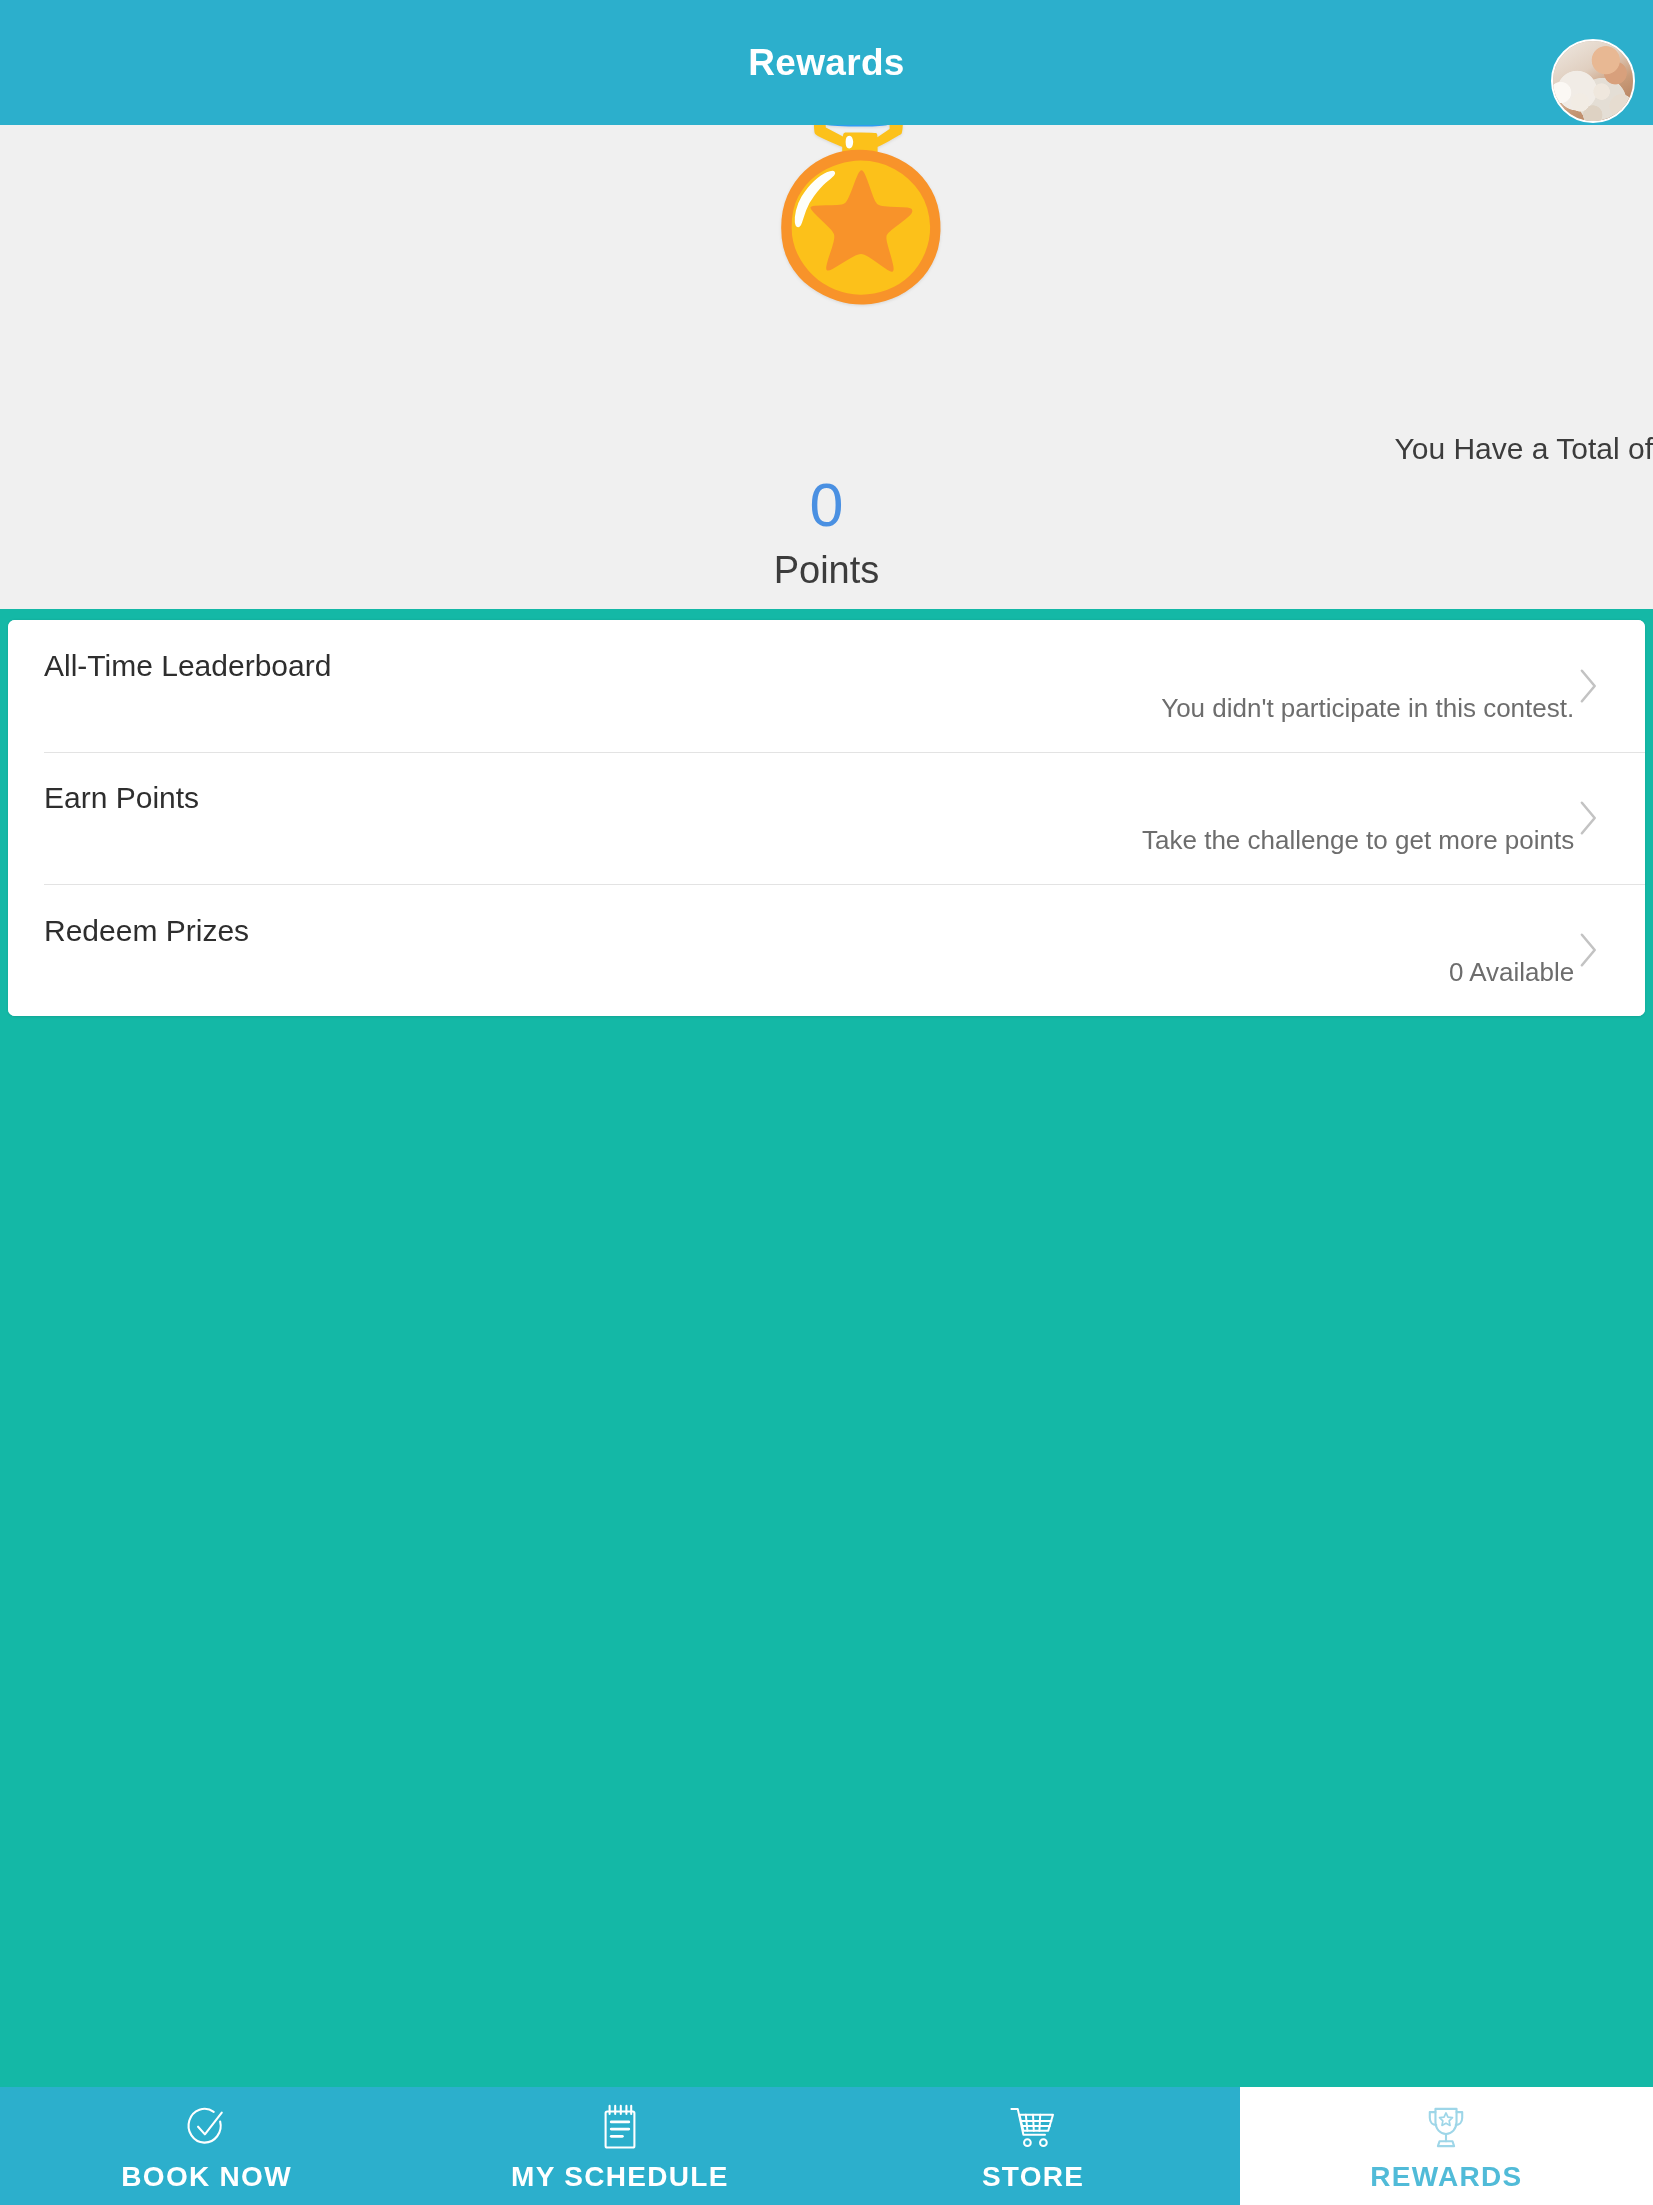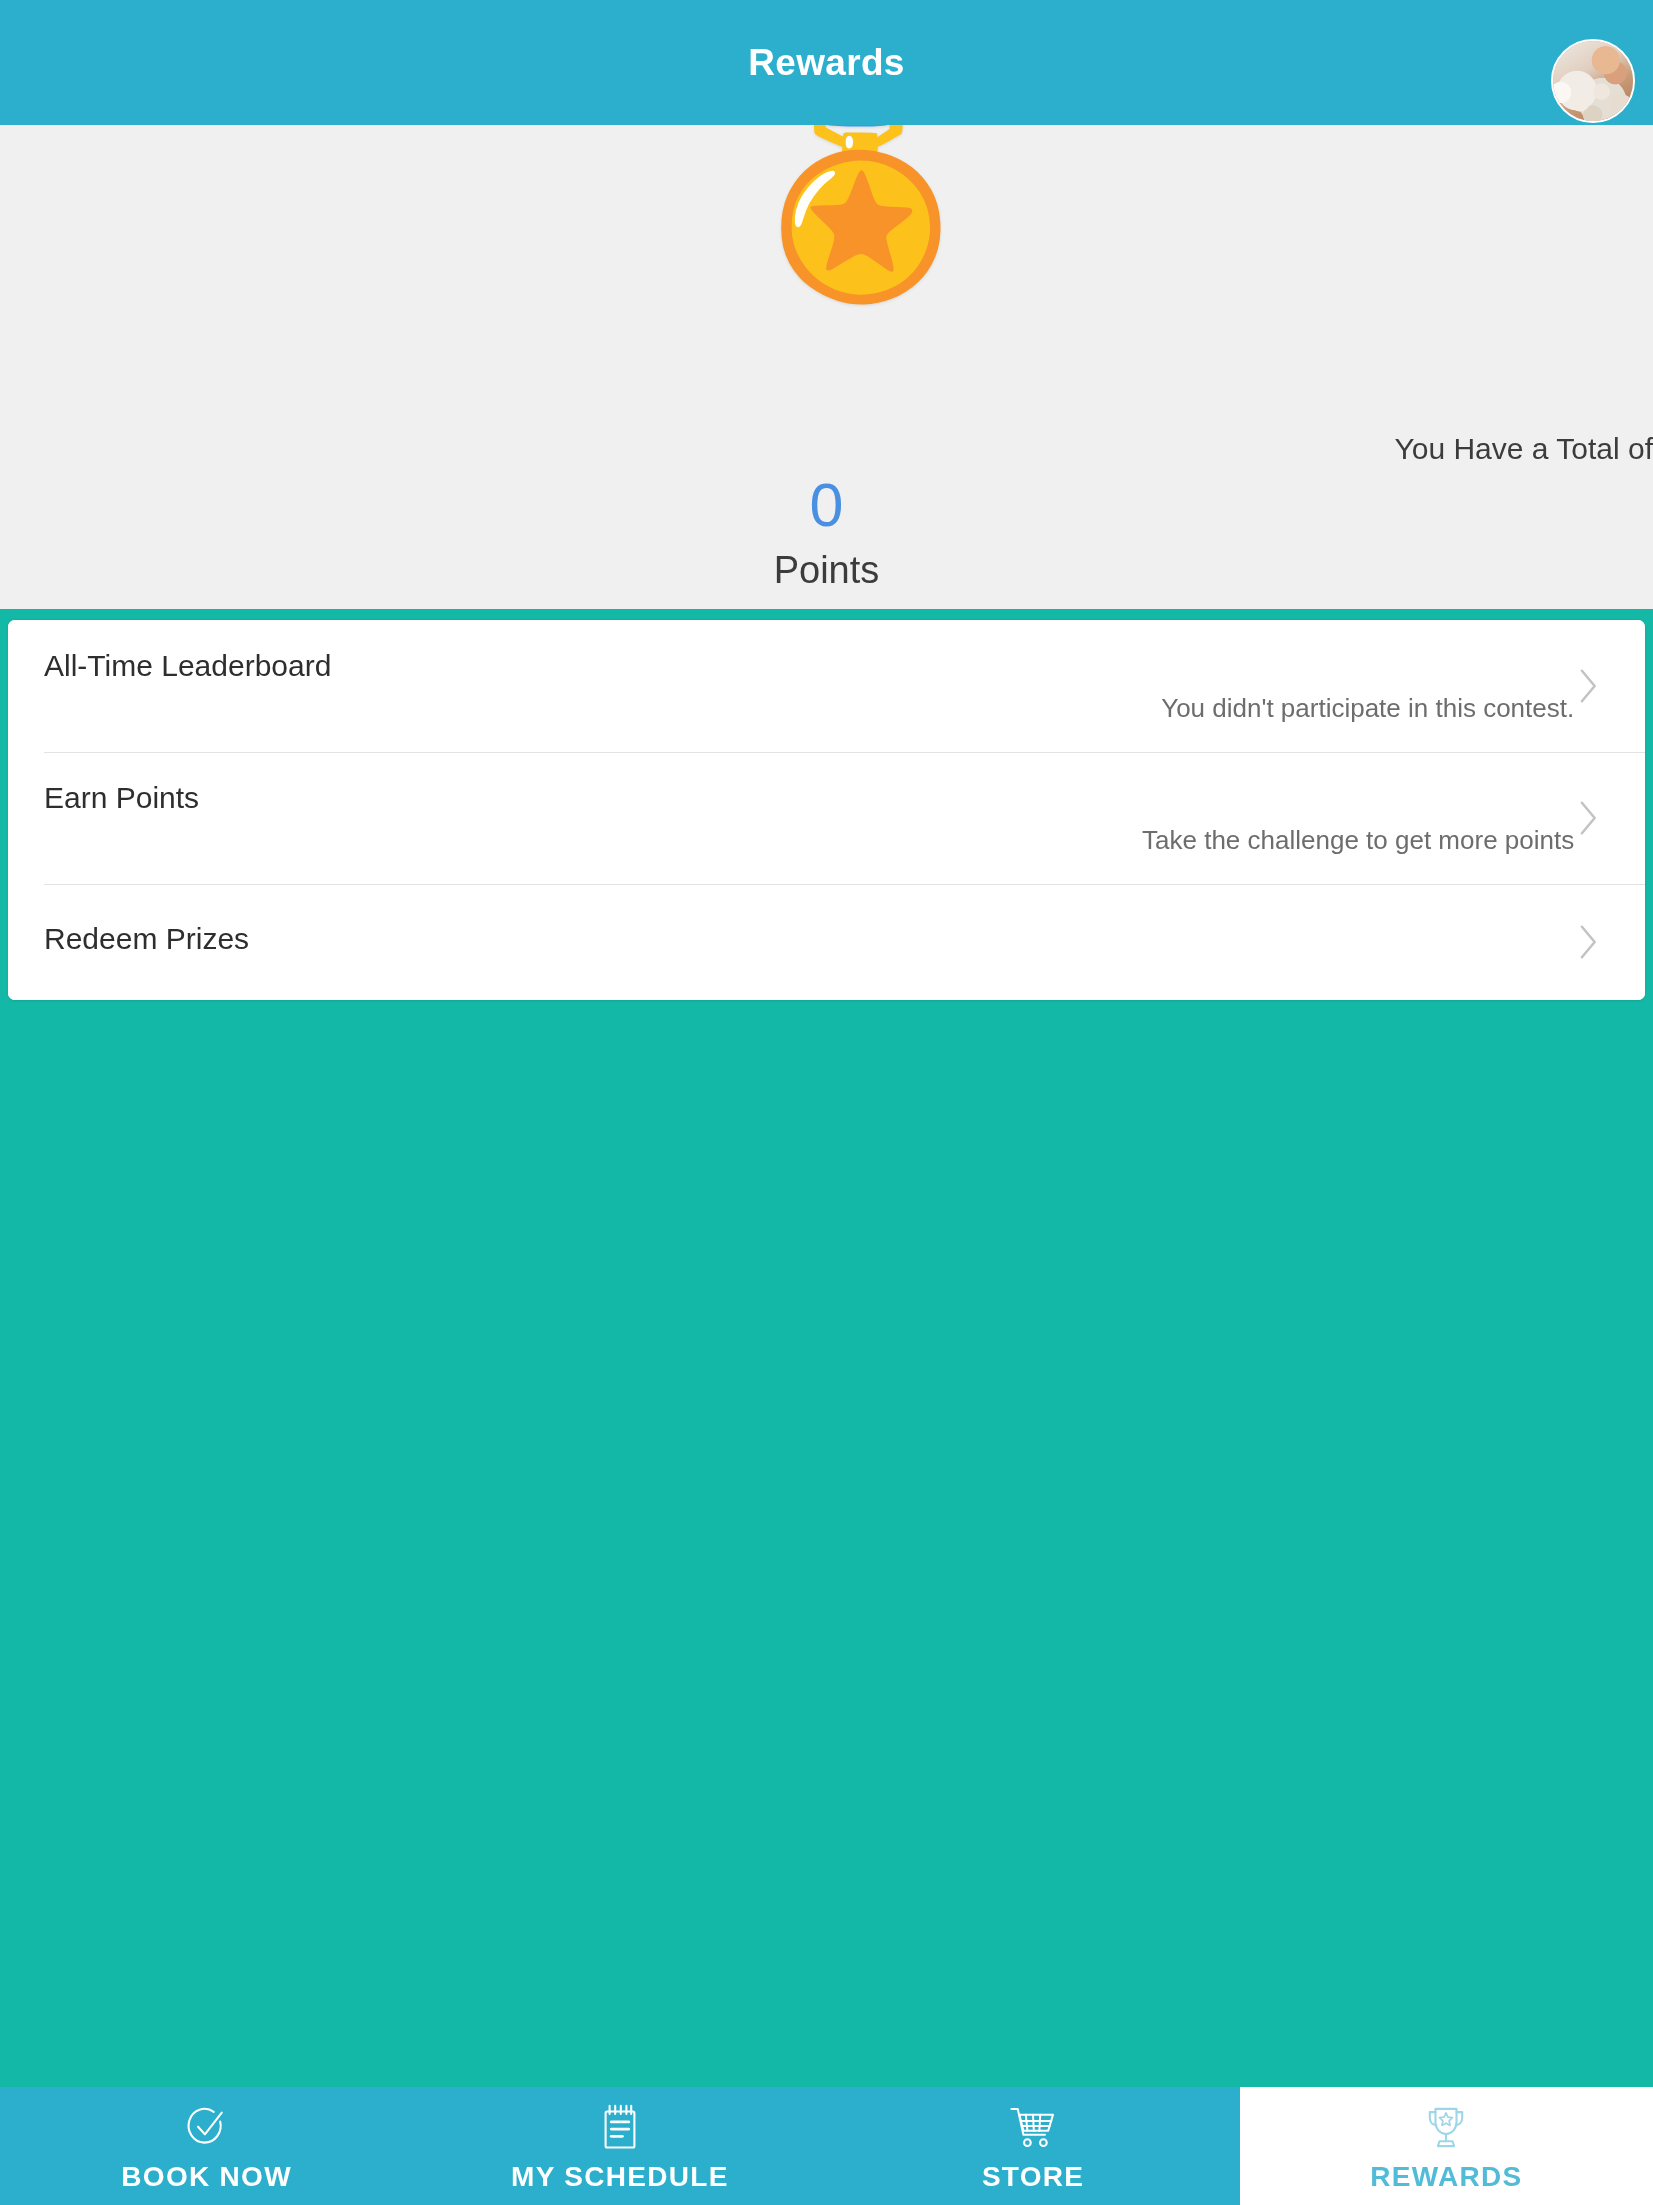--- a/index.html
+++ b/index.html
@@ -218,20 +218,21 @@
       <div class="chevron">
         <svg width="22.6" height="40" viewBox="0 0 28 50" fill="none" stroke="#c3c3c3" stroke-width="3.2" stroke-linecap="round" stroke-linejoin="round">
             <polyline points="6,6 22,25 6,44"></polyline>
           </svg>
       </div>
     </div>
 
     <div class="row">
       <div class="row-text">
         <div class="row-title">Redeem Prizes</div>
+        <div class="row-sub">0 Available</div>
       </div>
       <div class="chevron">
         <svg width="22.6" height="40" viewBox="0 0 28 50" fill="none" stroke="#c3c3c3" stroke-width="3.2" stroke-linecap="round" stroke-linejoin="round">
             <polyline points="6,6 22,25 6,44"></polyline>
           </svg>
       </div>
     </div>
 
   </div>
 

